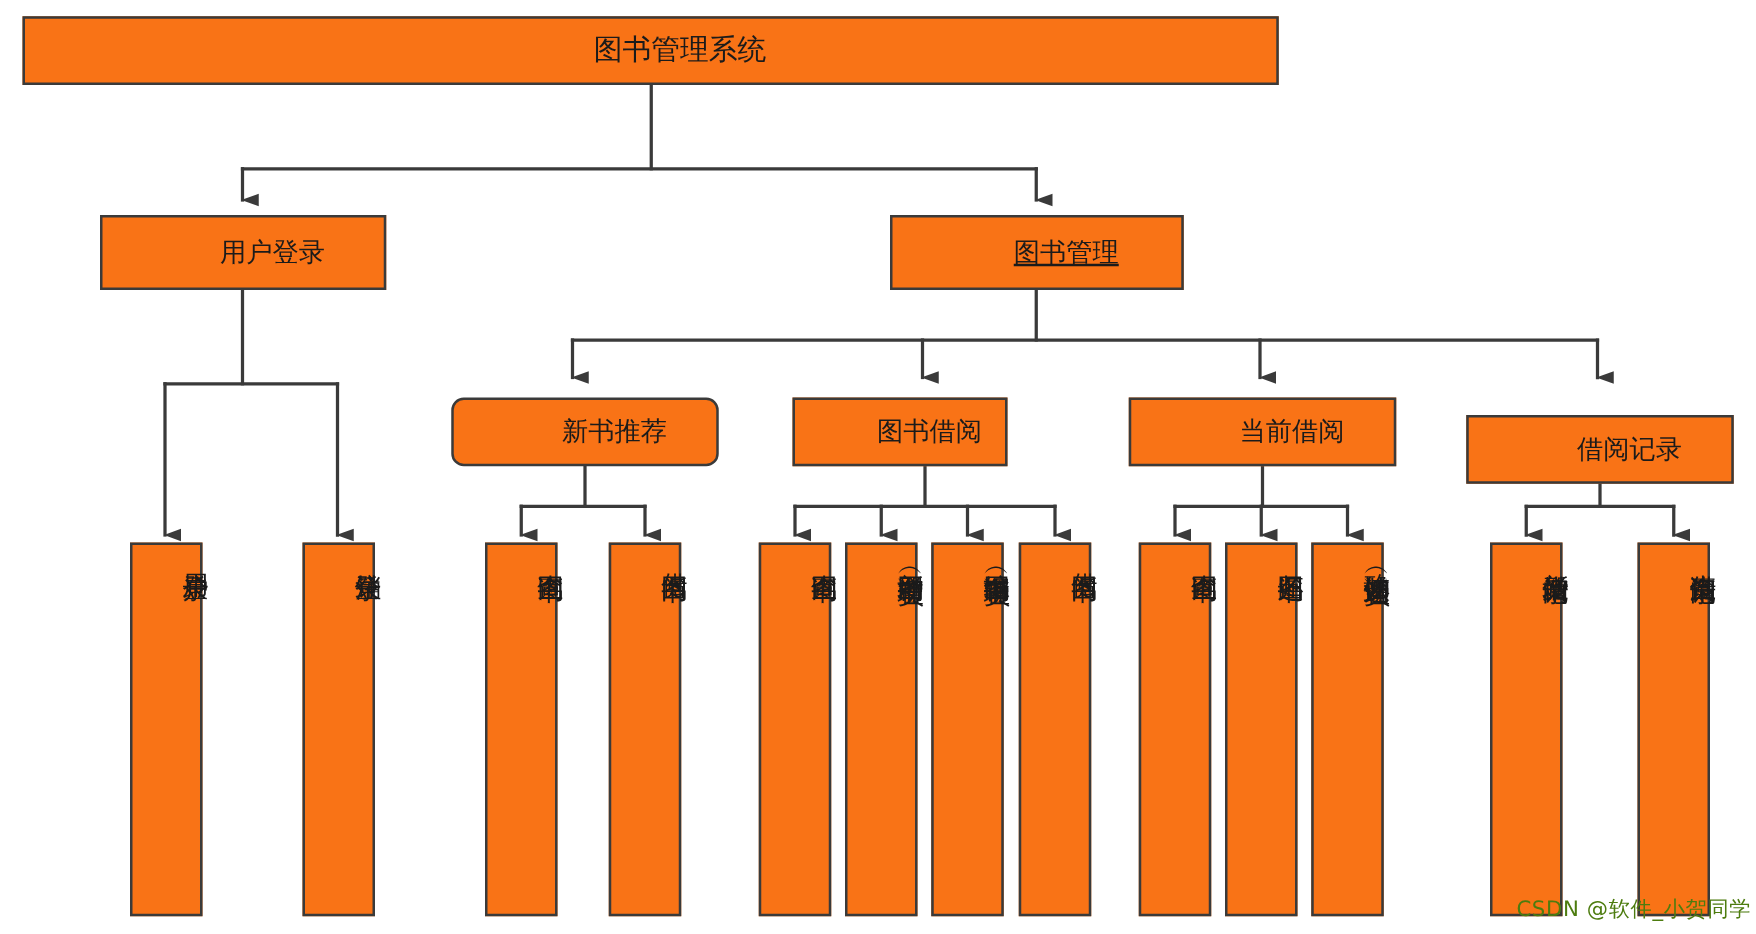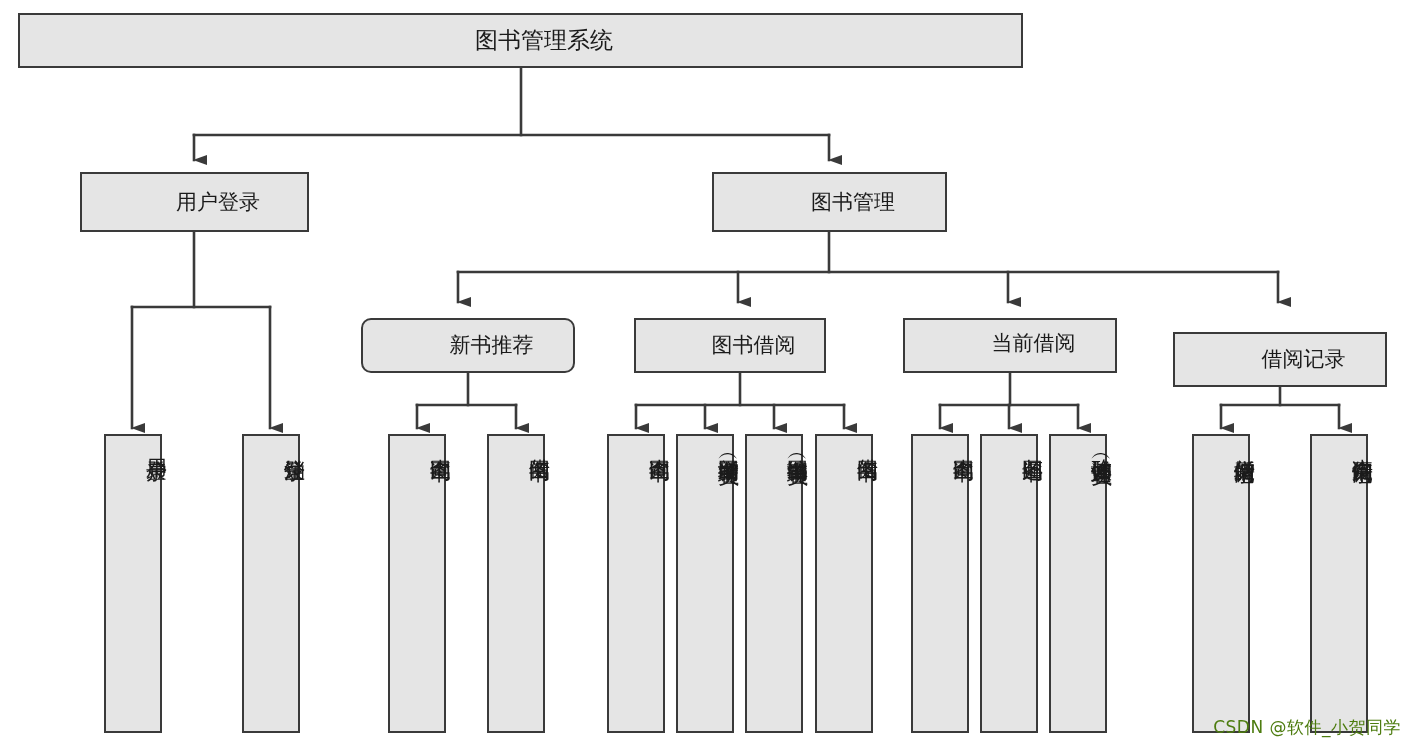--- a/index.html
+++ b/index.html
@@ -21,21 +21,21 @@
   #diagram-svg {
     position: absolute;
     left: 0;
     top: 0;
     width: 1405px;
     height: 747px;
   }
   .node-box {
     position: absolute;
     box-sizing: border-box;
-    background: #e5e5e5;
+    background: #f97316;
     border: 2px solid #3a3a3a;
     display: flex;
     align-items: center;
     justify-content: center;
     color: #1b1b1b;
     line-height: 1.18;
     text-align: center;
     padding-left: 47px;
   }
   .node-label {
@@ -135,33 +135,33 @@
   </svg>
 
   <div class="node-box lvl-root" style="left:18px; top:13px; width:1005px; height:55px;">
     <span class="node-label">图书管理系统</span>
   </div>
 
   <div class="node-box lvl-two" style="left:80px; top:172px; width:229px; height:60px;">
     <span class="node-label">用户登录</span>
   </div>
 
-  <div class="node-box lvl-two" style="left:712px; top:172px; width:235px; height:60px;">
+  <div class="node-box lvl-two" style="left:712px; top:172px; width:235px; height:60px;text-decoration:underline;">
     <span class="node-label">图书管理</span>
   </div>
 
   <div class="node-box lvl-three" style="left:361px; top:318px; width:214px; height:55px;border-radius:10px;">
     <span class="node-label">新书推荐</span>
   </div>
 
-  <div class="node-box lvl-three" style="left:634px; top:318px; width:192px; height:55px;">
+  <div class="node-box lvl-three" style="left:634px; top:318px; width:172px; height:55px;">
     <span class="node-label">图书借阅</span>
   </div>
 
-  <div class="node-box lvl-three" style="left:903px; top:318px; width:214px; height:55px;font-family:Liberation Mono, monospace;">
+  <div class="node-box lvl-three" style="left:903px; top:318px; width:214px; height:55px;">
     <span class="node-label">当前借阅</span>
   </div>
 
   <div class="node-box lvl-three" style="left:1173px; top:332px; width:214px; height:55px;">
     <span class="node-label">借阅记录</span>
   </div>
 
   <div class="node-box leaf" style="left:104px; top:434px; width:58px; height:299px;">
     <span class="node-label">用户登录</span>
   </div>

